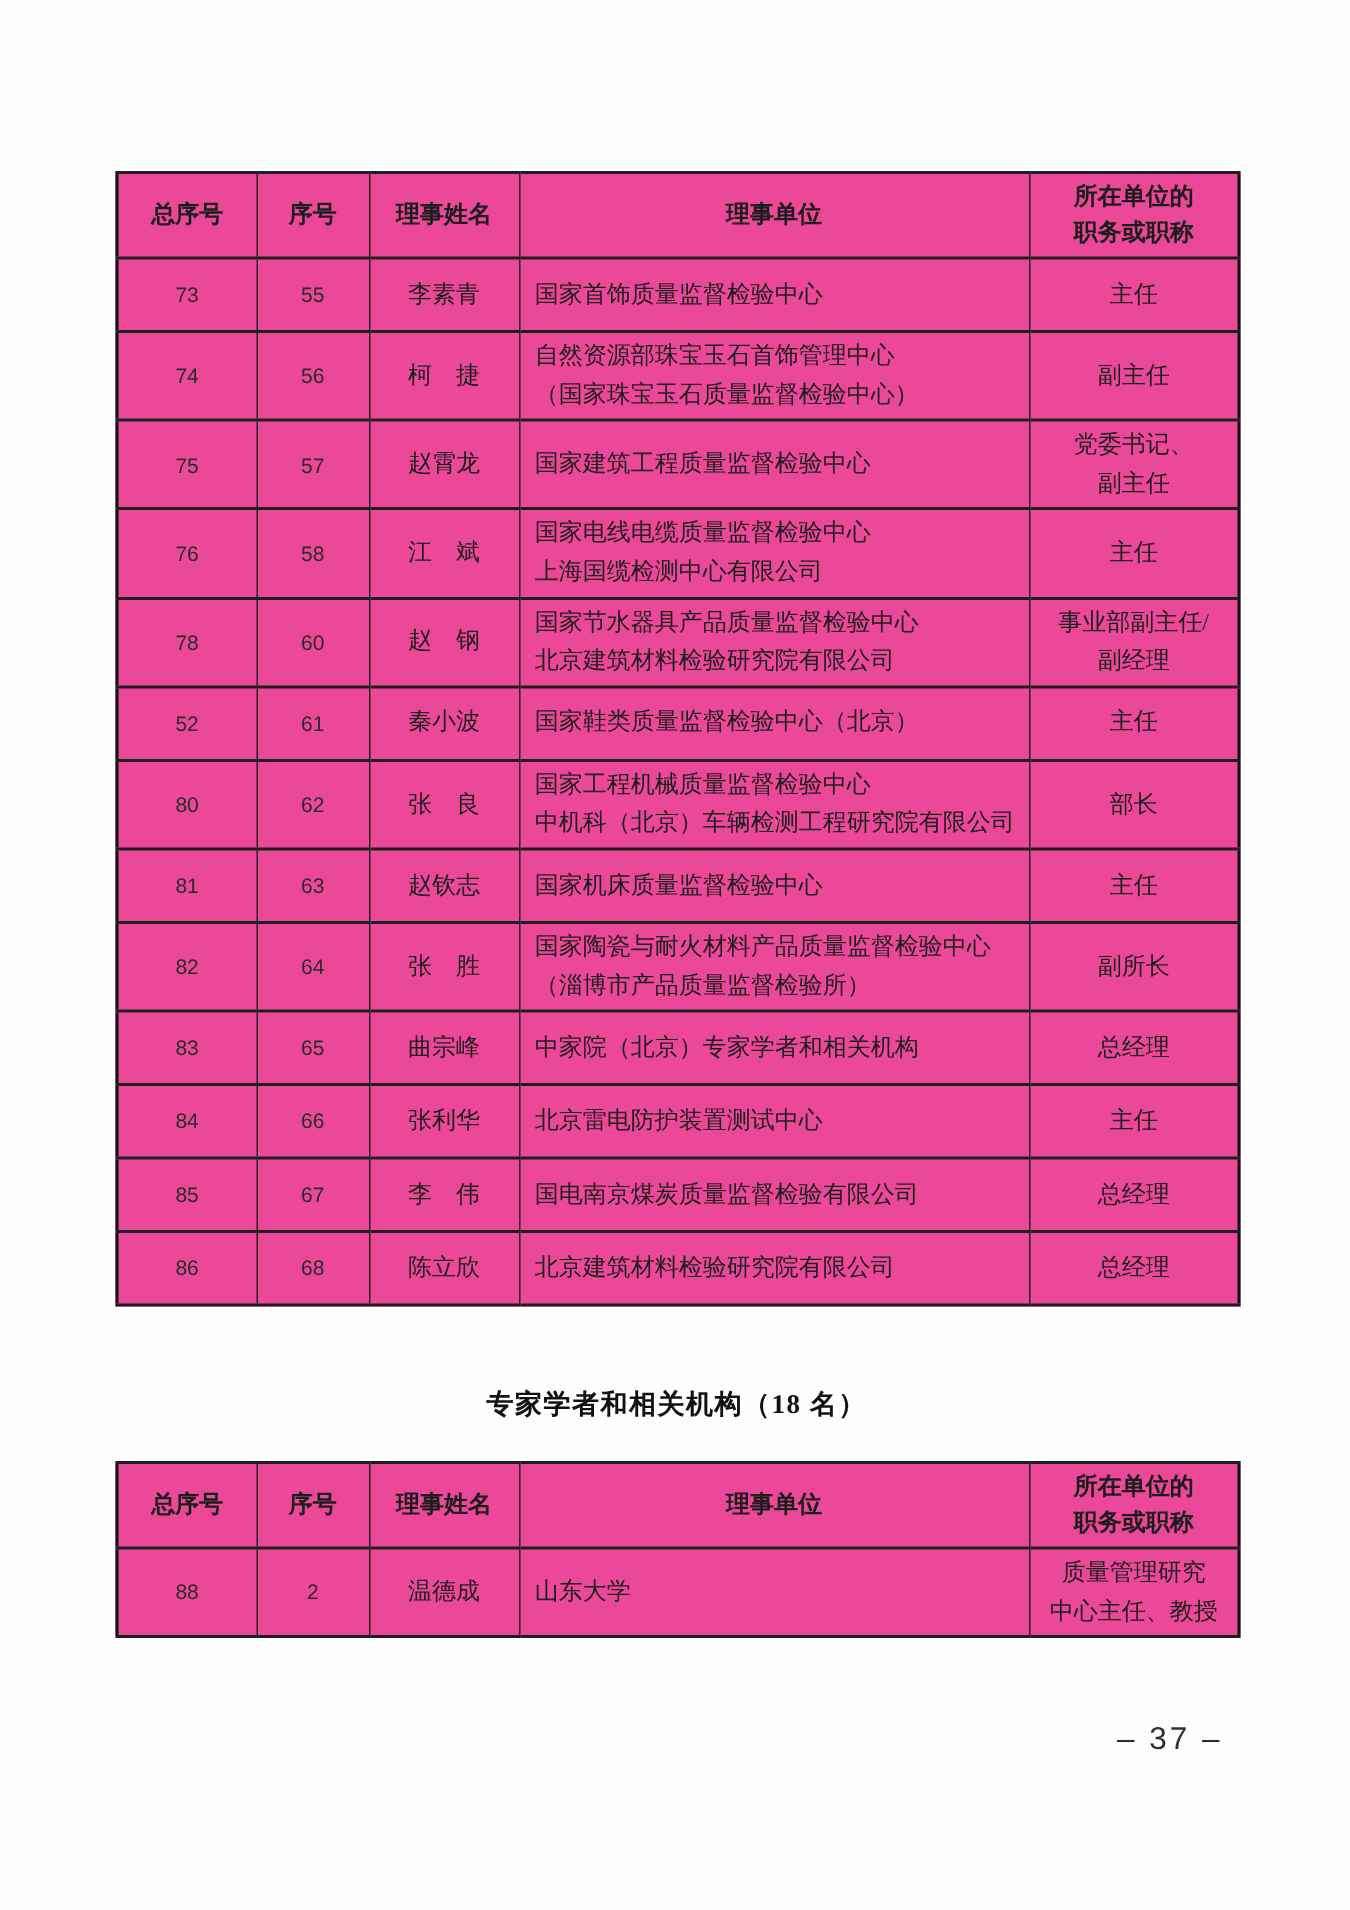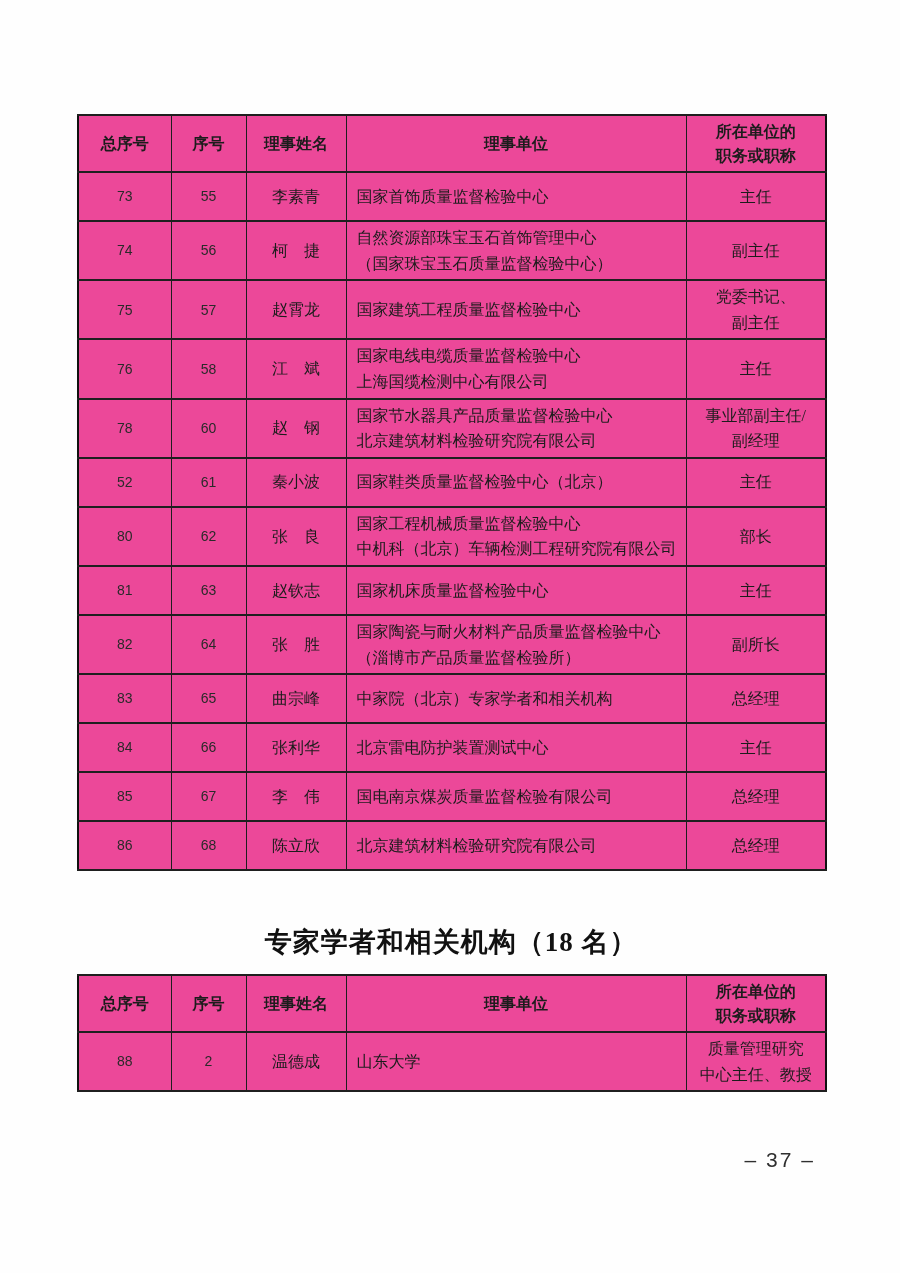--- a/index.html
+++ b/index.html
@@ -41,21 +41,21 @@
   }
   td.c-no,td.c-sub{
     font-size:14px;
     font-family:"Liberation Sans","DejaVu Sans",sans-serif;
     font-weight:300;color:#2a2a2a;
   }
   td.c-unit{text-align:left;padding-left:10px;}
 
   .section-title{
     position:absolute;left:77px;top:924px;width:748px;
-    text-align:center;font-size:27px;font-weight:bold;
+    text-align:center;font-size:18px;font-weight:bold;
     font-family:"Liberation Serif","DejaVu Serif",serif;
     letter-spacing:1px;color:#111;
   }
 
   .page-number{
     position:absolute;top:1148px;right:85px;
     font-family:"Liberation Sans","DejaVu Sans",sans-serif;
     font-size:21px;color:#2f2f2f;letter-spacing:2px;
   }
 </style>

